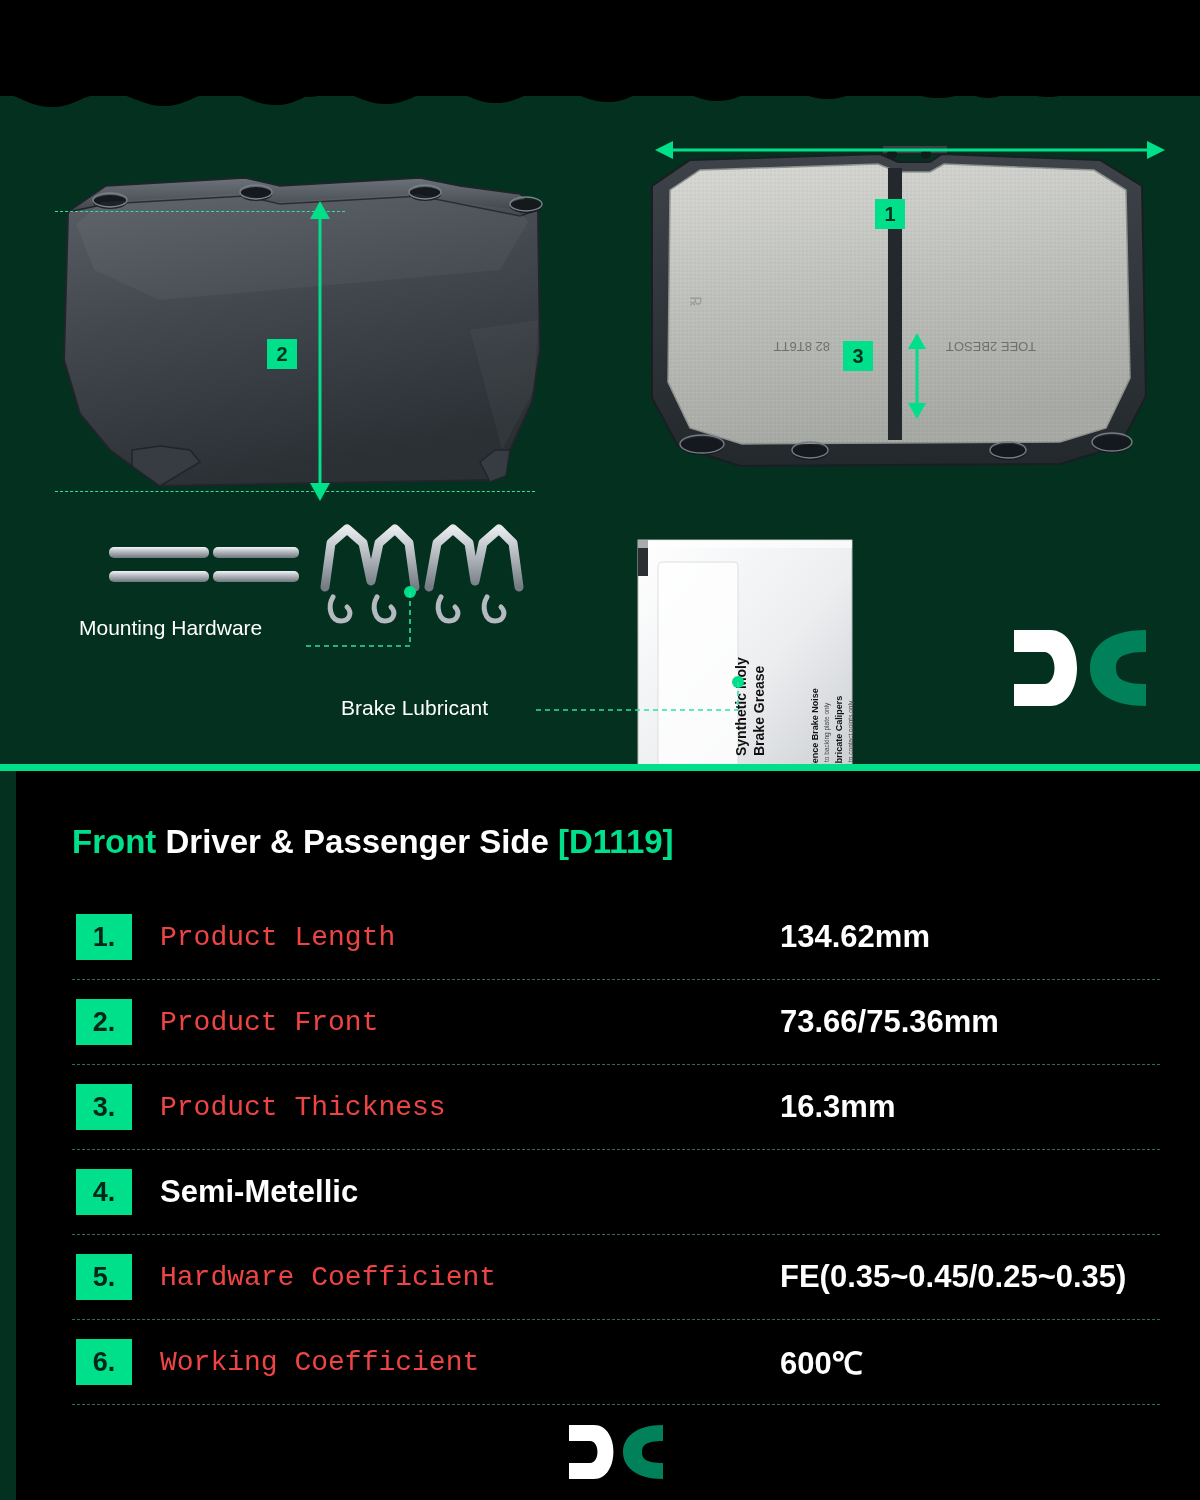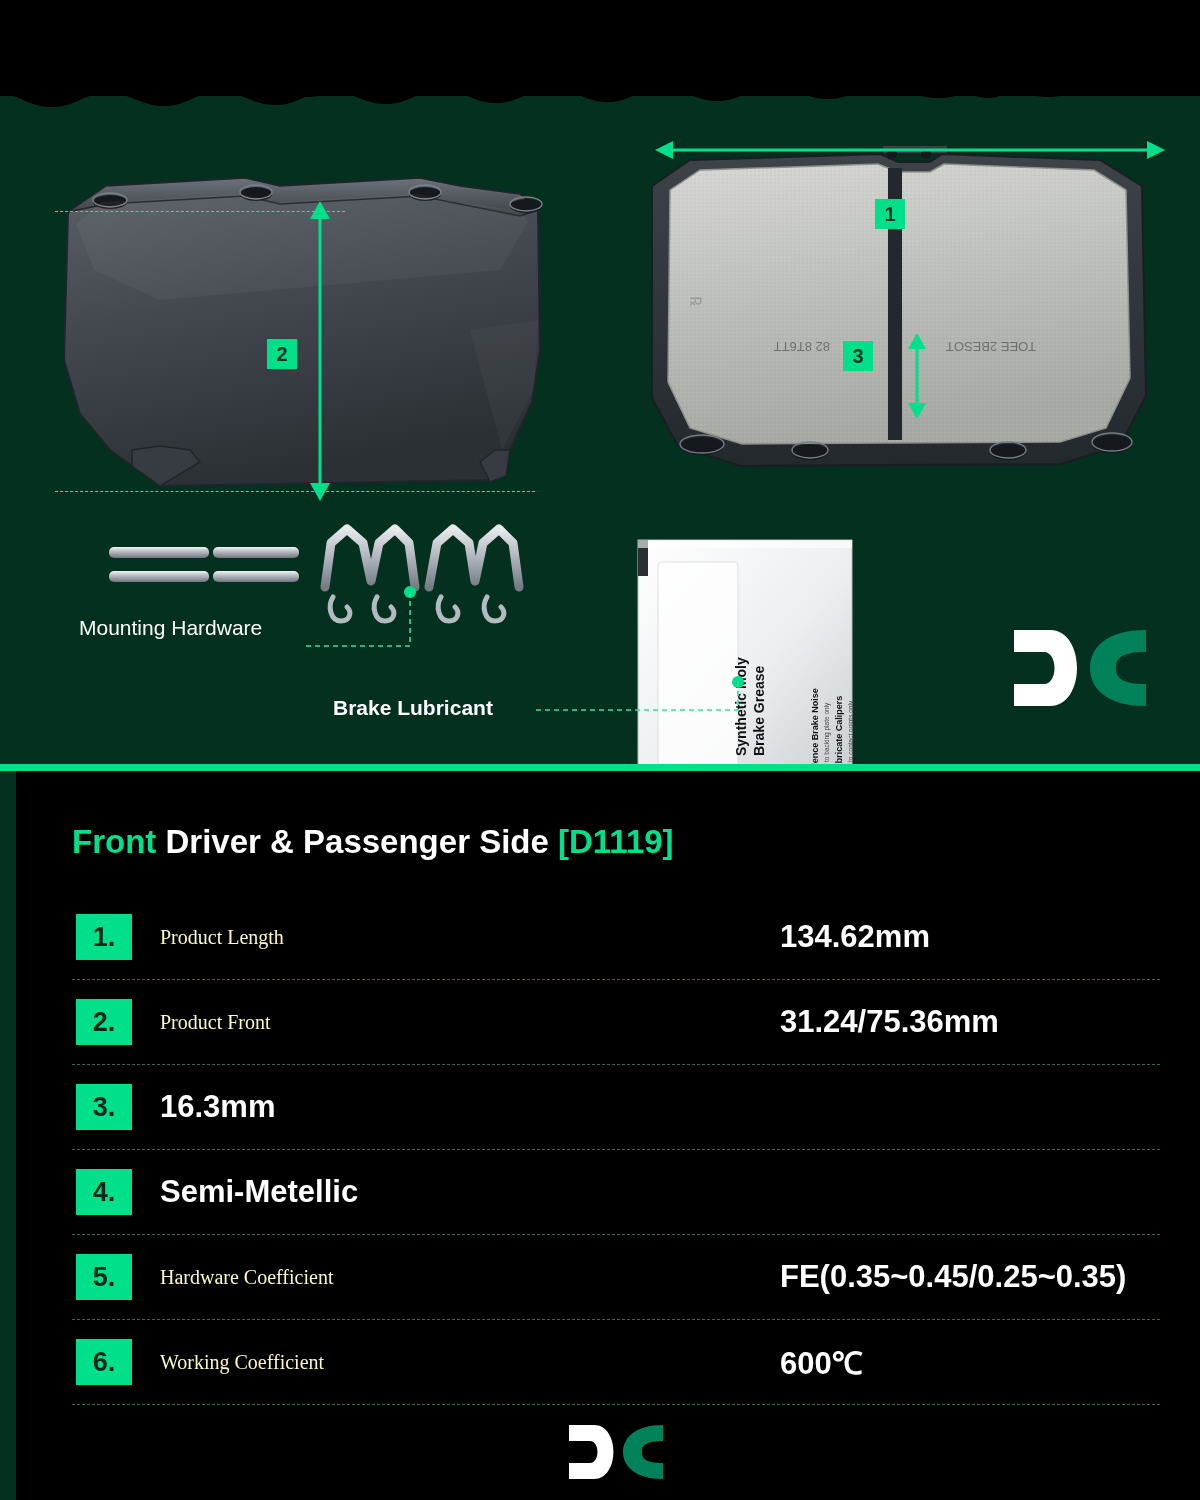--- a/index.html
+++ b/index.html
@@ -66,22 +66,22 @@
     padding-left: 4px;
   }
   .spec-row:last-child { border-bottom: 1px dashed #2f6d56; }
   .spec-num {
     width: 56px; height: 46px; background: #00e08a; color: #00261a;
     font-size: 27px; font-weight: bold;
     display: flex; align-items: center; justify-content: center;
     margin-right: 28px; flex: 0 0 auto;
   }
   .spec-label {
-    color: #fef9c3; font-size: 20px; flex: 0 0 620px;
-    font-family: Liberation Serif, serif;
+    color: #ef4444; font-size: 28px; flex: 0 0 620px;
+    font-family: Liberation Mono, monospace;
   }
   .spec-value {
     color: #ffffff; font-size: 31px; font-weight: bold;
     font-family: "Liberation Sans", sans-serif;
   }
   .footer-logo {
     position: absolute; bottom: 18px; left: 50%; transform: translateX(-50%);
   }
 </style>
 </head>
@@ -278,21 +278,21 @@
         <text x="100" y="198" fill="#444" font-size="6.5" font-family="Liberation Sans, sans-serif">KEEP OUT OF REACH</text>
         <text x="108" y="207" fill="#444" font-size="6.5" font-family="Liberation Sans, sans-serif">OF CHILDREN.</text>
       </g>
       <path d="M2,4 L216,4 L216,12 L2,12 Z" fill="#ffffff" opacity="0.6"></path>
     </svg>
 
     <svg style="position:absolute; left:530px; top:580px;" width="230" height="44" xmlns="http://www.w3.org/2000/svg">
       <circle cx="208" cy="6" r="6" fill="#00e08a"></circle>
       <path d="M208,6 L208,34 L4,34" fill="none" stroke="#2fe0a0" stroke-width="1.6" stroke-dasharray="5 4"></path>
     </svg>
-    <div class="hw-label" style="left:333px; top:600px;font-weight:bold;">Brake Lubricant</div>
+    <div class="hw-label" style="left:341px; top:600px;">Brake Lubricant</div>
 
     <svg class="logo-wrap" style="left:1010px; top:530px;" width="140" height="84" xmlns="http://www.w3.org/2000/svg">
       <path d="M4,4 L40,4 C76,4 76,80 40,80 L4,80 L4,58 L34,58 C48,58 48,26 34,26 L4,26 Z" fill="#ffffff"></path>
       <path d="M136,4 C96,4 80,22 80,42 C80,62 96,80 136,80 L136,58 C112,58 106,52 106,42 C106,32 112,26 136,26 Z" fill="#00815a"></path>
     </svg>
   </div>
 
   <div class="divider-green"></div>
 
   <div class="spec-panel">
@@ -301,24 +301,25 @@
     </div>
 
     <div class="spec-row">
       <div class="spec-num">1.</div>
       <div class="spec-label">Product Length</div>
       <div class="spec-value">134.62mm</div>
     </div>
     <div class="spec-row">
       <div class="spec-num">2.</div>
       <div class="spec-label">Product Front</div>
-      <div class="spec-value">31.24/75.36mm</div>
+      <div class="spec-value">73.66/75.36mm</div>
     </div>
     <div class="spec-row">
       <div class="spec-num">3.</div>
+      <div class="spec-label">Product Thickness</div>
       <div class="spec-value">16.3mm</div>
     </div>
     <div class="spec-row">
       <div class="spec-num">4.</div>
       <div class="spec-value">Semi-Metellic</div>
     </div>
     <div class="spec-row">
       <div class="spec-num">5.</div>
       <div class="spec-label">Hardware Coefficient</div>
       <div class="spec-value">FE(0.35~0.45/0.25~0.35)</div>

